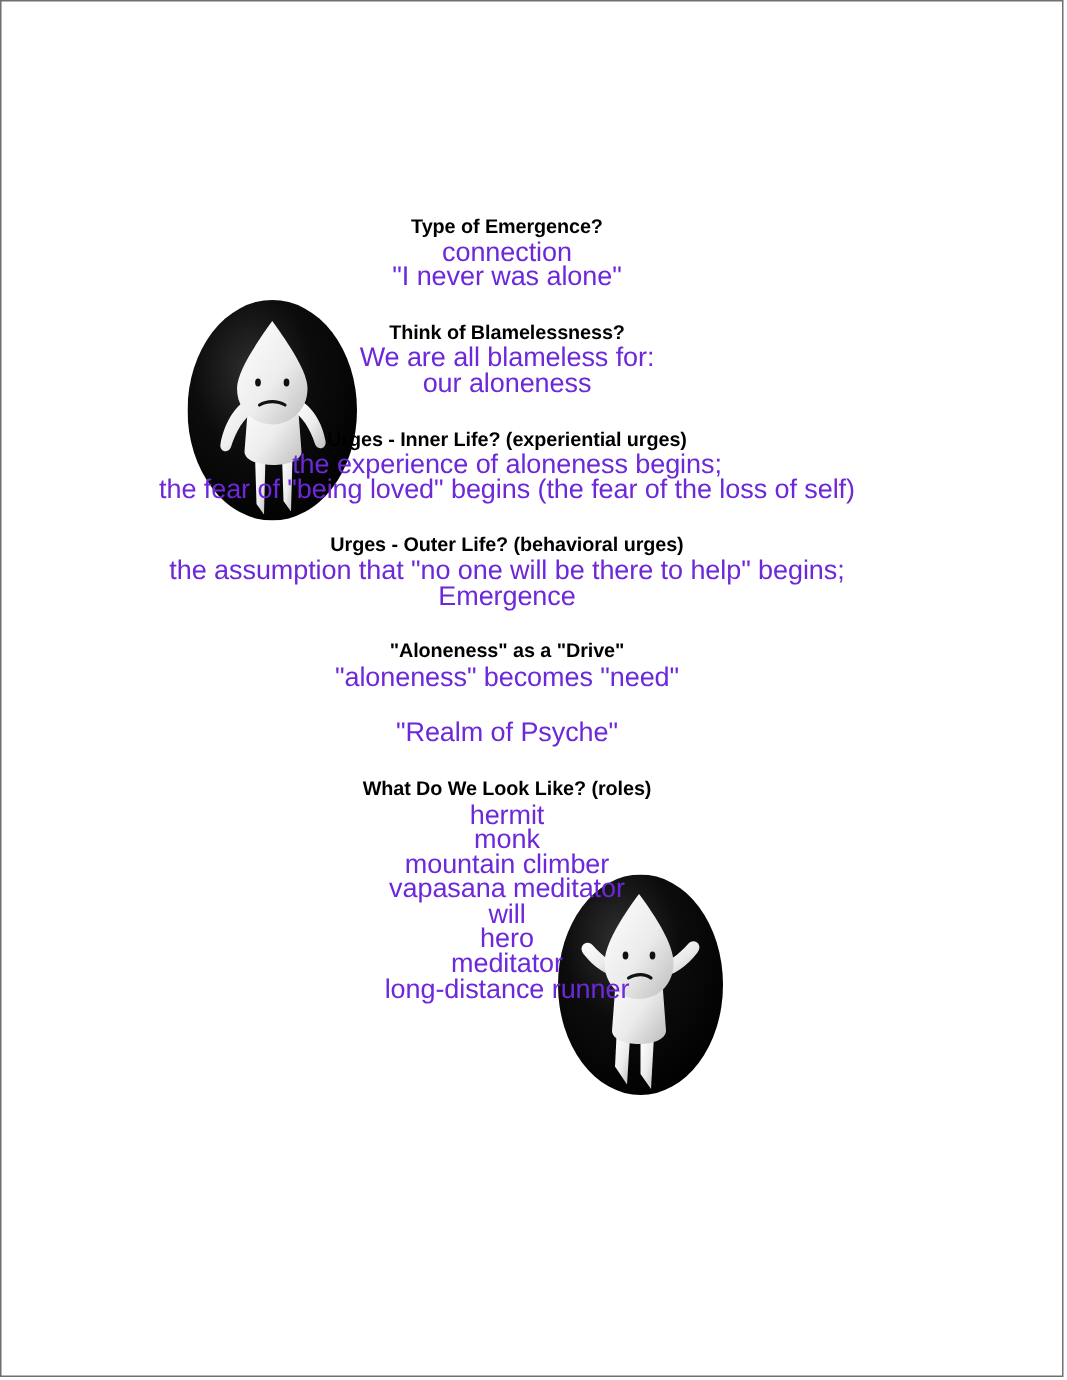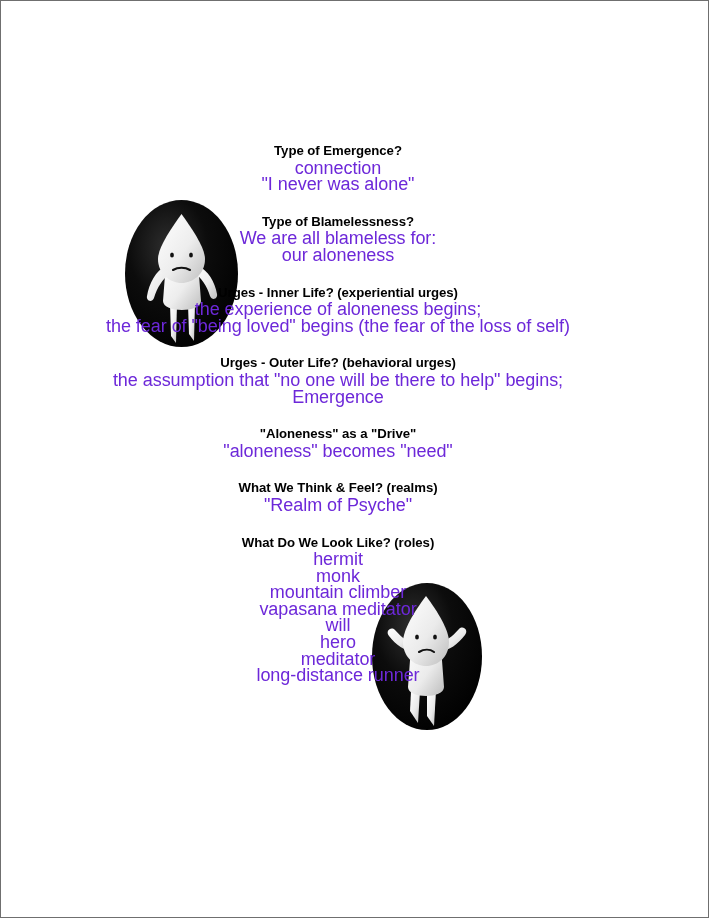--- a/index.html
+++ b/index.html
@@ -147,40 +147,39 @@
     </svg>
   </div>
 
   <div id="text-column">
       <div class="section">
         <div class="section-heading">Type of Emergence?</div>
         <div class="section-line">connection</div>
         <div class="section-line">"I never was alone"</div>
       </div>
       <div class="section">
-        <div class="section-heading">Type of Blamelessness?</div>
+        <div class="section-heading">Think of Blamelessness?</div>
         <div class="section-line">We are all blameless for:</div>
         <div class="section-line">our aloneness</div>
       </div>
       <div class="section">
         <div class="section-heading">Urges - Inner Life? (experiential urges)</div>
         <div class="section-line">the experience of aloneness begins;</div>
         <div class="section-line">the fear of "being loved" begins (the fear of the loss of self)</div>
       </div>
       <div class="section">
         <div class="section-heading">Urges - Outer Life? (behavioral urges)</div>
         <div class="section-line">the assumption that "no one will be there to help" begins;</div>
         <div class="section-line">Emergence</div>
       </div>
       <div class="section">
         <div class="section-heading">"Aloneness" as a "Drive"</div>
         <div class="section-line">"aloneness" becomes "need"</div>
       </div>
       <div class="section">
-        <div class="section-heading">What We Think &amp; Feel? (realms)</div>
         <div class="section-line">"Realm of Psyche"</div>
       </div>
       <div class="section">
         <div class="section-heading">What Do We Look Like? (roles)</div>
         <div class="section-line">hermit</div>
         <div class="section-line">monk</div>
         <div class="section-line">mountain climber</div>
         <div class="section-line">vapasana meditator</div>
         <div class="section-line">will</div>
         <div class="section-line">hero</div>

